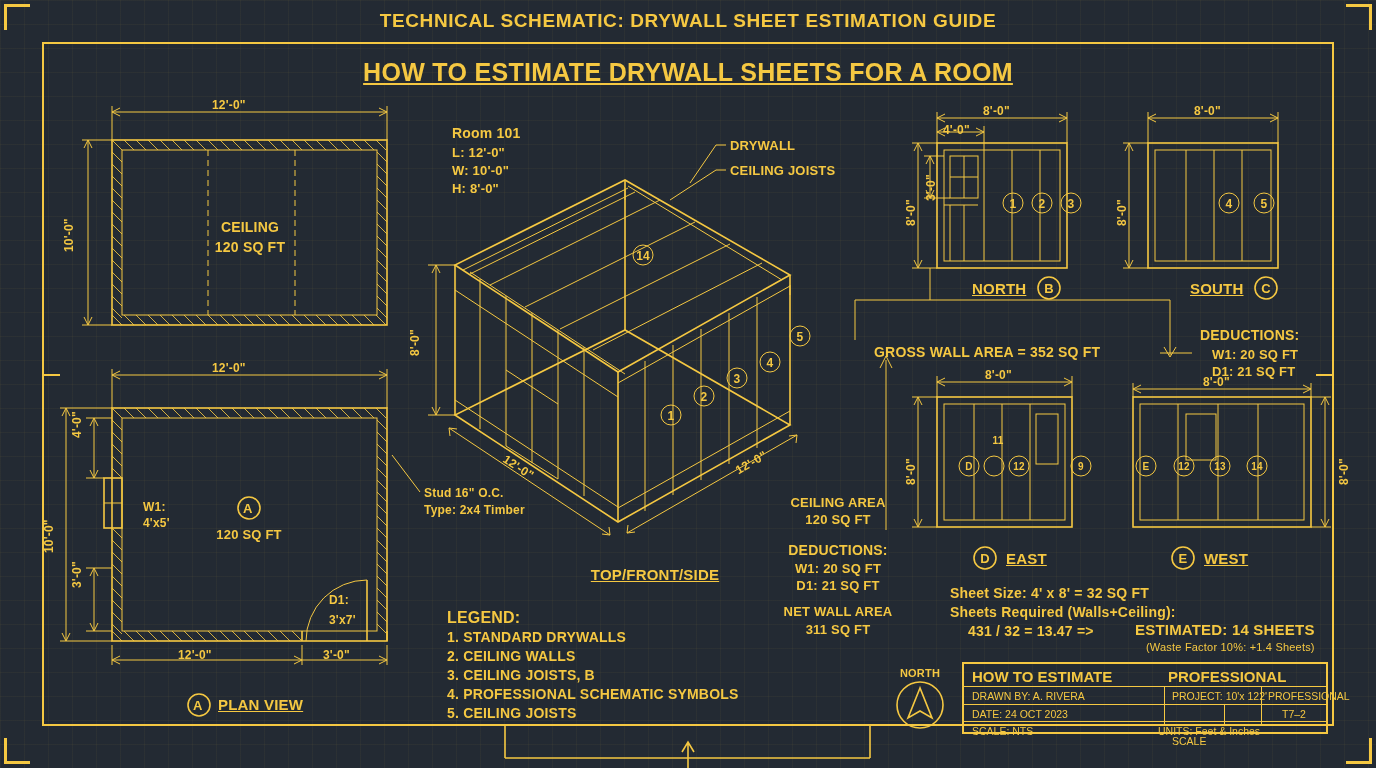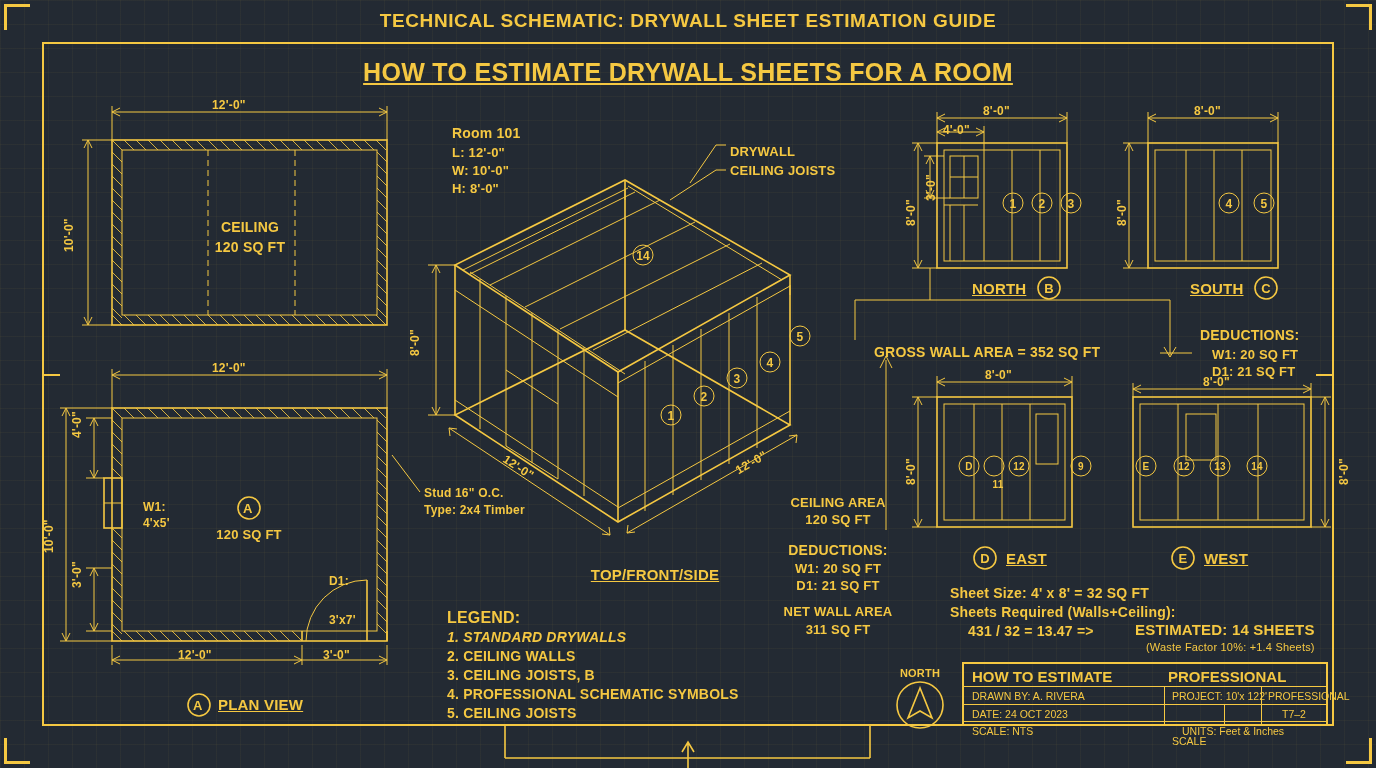--- a/index.html
+++ b/index.html
@@ -264,32 +264,32 @@
   <div class="abs lbl bold" style="left:212px; top:361px;">12'-0"</div>
   <div class="abs lbl bold" style="left:42px; top:553px; transform:rotate(-90deg); transform-origin:left top;">10'-0"</div>
   <div class="abs lbl bold" style="left:70px; top:438px; transform:rotate(-90deg); transform-origin:left top;">4'-0"</div>
   <div class="abs lbl bold" style="left:70px; top:588px; transform:rotate(-90deg); transform-origin:left top;">3'-0"</div>
   <div class="abs lbl bold" style="left:178px; top:648px;">12'-0"</div>
   <div class="abs lbl bold" style="left:323px; top:648px;">3'-0"</div>
   <div class="abs lbl bold" style="left:243px; top:501px; font-size:13px;">A</div>
   <div class="abs lbl bold ctr" style="left:199px; top:527px; width:100px; font-size:13px;">120 SQ FT</div>
   <div class="abs lbl bold" style="left:143px; top:500px;">W1:</div>
   <div class="abs lbl bold" style="left:143px; top:516px;">4'x5'</div>
-  <div class="abs lbl bold" style="left:329px; top:574px;">D1:</div>
+  <div class="abs lbl bold" style="left:329px; top:593px;">D1:</div>
   <div class="abs lbl bold" style="left:329px; top:613px;">3'x7'</div>
   <div class="abs lbl bold" style="left:193px; top:698px; font-size:13px;">A</div>
   <div class="abs lbl bold ul" style="left:218px; top:696px; font-size:15px;">PLAN VIEW</div>
   <div class="abs lbl bold" style="left:424px; top:486px;">Stud 16" O.C.</div>
   <div class="abs lbl bold" style="left:424px; top:503px;">Type: 2x4 Timber</div>
 
   <div class="abs lbl bold" style="left:452px; top:125px; font-size:14px;">Room 101</div>
   <div class="abs lbl bold" style="left:452px; top:145px; font-size:13px;">L: 12'-0"</div>
   <div class="abs lbl bold" style="left:452px; top:163px; font-size:13px;">W: 10'-0"</div>
   <div class="abs lbl bold" style="left:452px; top:181px; font-size:13px;">H: 8'-0"</div>
-  <div class="abs lbl bold" style="left:730px; top:144px; font-size:13px;">DRYWALL</div>
+  <div class="abs lbl bold" style="left:730px; top:138px; font-size:13px;">DRYWALL</div>
   <div class="abs lbl bold" style="left:730px; top:163px; font-size:13px;">CEILING JOISTS</div>
   <div class="abs lbl bold" style="left:408px; top:356px; transform:rotate(-90deg); transform-origin:left top;">8'-0"</div>
   <div class="abs lbl bold" style="left:508px; top:452px; transform:rotate(33deg); transform-origin:left top;">12'-0"</div>
   <div class="abs lbl bold" style="left:733px; top:465px; transform:rotate(-30deg); transform-origin:left top;">12'-0"</div>
   <div class="abs lbl bold ul ctr" style="left:560px; top:566px; width:190px; font-size:15px;">TOP/FRONT/SIDE</div>
 
   <div class="abs lbl bold ctr" style="left:633px; top:249px; width:20px;">14</div>
   <div class="abs lbl bold ctr" style="left:790px; top:330px; width:20px;">5</div>
   <div class="abs lbl bold ctr" style="left:760px; top:356px; width:20px;">4</div>
   <div class="abs lbl bold ctr" style="left:727px; top:372px; width:20px;">3</div>
@@ -309,21 +309,21 @@
   <div class="abs lbl bold" style="left:1194px; top:104px;">8'-0"</div>
   <div class="abs lbl bold" style="left:1115px; top:226px; transform:rotate(-90deg); transform-origin:left top;">8'-0"</div>
   <div class="abs lbl bold ctr" style="left:1219px; top:197px; width:20px;">4</div>
   <div class="abs lbl bold ctr" style="left:1254px; top:197px; width:20px;">5</div>
   <div class="abs lbl bold ul" style="left:1190px; top:280px; font-size:15px;">SOUTH</div>
   <div class="abs lbl bold ctr" style="left:1256px; top:281px; width:20px; font-size:13px;">C</div>
 
   <div class="abs lbl bold" style="left:985px; top:368px;">8'-0"</div>
   <div class="abs lbl bold" style="left:904px; top:485px; transform:rotate(-90deg); transform-origin:left top;">8'-0"</div>
   <div class="abs lbl bold ctr bub" style="left:959px; top:461px; width:20px;">D</div>
-  <div class="abs lbl bold ctr bub" style="left:984px; top:479px; width:28px;">11</div>
+  <div class="abs lbl bold ctr bub" style="left:984px; top:435px; width:28px;">11</div>
   <div class="abs lbl bold ctr bub" style="left:1009px; top:461px; width:20px;">12</div>
   <div class="abs lbl bold ctr bub" style="left:1071px; top:461px; width:20px;">9</div>
   <div class="abs lbl bold ctr" style="left:975px; top:551px; width:20px; font-size:13px;">D</div>
   <div class="abs lbl bold ul" style="left:1006px; top:550px; font-size:15px;">EAST</div>
 
   <div class="abs lbl bold" style="left:1203px; top:375px;">8'-0"</div>
   <div class="abs lbl bold" style="left:1337px; top:485px; transform:rotate(-90deg); transform-origin:left top;">8'-0"</div>
   <div class="abs lbl bold ctr bub" style="left:1136px; top:461px; width:20px;">E</div>
   <div class="abs lbl bold ctr bub" style="left:1174px; top:461px; width:20px;">12</div>
   <div class="abs lbl bold ctr bub" style="left:1210px; top:461px; width:20px;">13</div>
@@ -344,40 +344,40 @@
   <div class="abs lbl bold ctr" style="left:768px; top:604px; width:140px; font-size:13px;">NET WALL AREA</div>
   <div class="abs lbl bold ctr" style="left:768px; top:622px; width:140px; font-size:13px;">311 SQ FT</div>
 
   <div class="abs lbl bold" style="left:950px; top:585px; font-size:14px;">Sheet Size: 4' x 8' = 32 SQ FT</div>
   <div class="abs lbl bold" style="left:950px; top:604px; font-size:14px;">Sheets Required (Walls+Ceiling):</div>
   <div class="abs lbl bold" style="left:968px; top:623px; font-size:14px;">431 / 32 = 13.47 =&gt;</div>
   <div class="abs lbl bold" style="left:1135px; top:621px; font-size:15px;">ESTIMATED: 14 SHEETS</div>
   <div class="abs lbl" style="left:1146px; top:641px; font-size:11px;">(Waste Factor 10%: +1.4 Sheets)</div>
 
   <div class="abs lbl bold" style="left:447px; top:608px; font-size:16px;">LEGEND:</div>
-  <div class="abs lbl bold" style="left:447px; top:629px; font-size:14px;font-style:italic;">1. STANDARD DRYWALLS</div>
+  <div class="abs lbl bold" style="left:447px; top:629px; font-size:14px;">1. STANDARD DRYWALLS</div>
   <div class="abs lbl bold" style="left:447px; top:648px; font-size:14px;">2. CEILING WALLS</div>
   <div class="abs lbl bold" style="left:447px; top:667px; font-size:14px;">3. CEILING JOISTS, B</div>
   <div class="abs lbl bold" style="left:447px; top:686px; font-size:14px;">4. PROFESSIONAL SCHEMATIC SYMBOLS</div>
   <div class="abs lbl bold" style="left:447px; top:705px; font-size:14px;">5. CEILING JOISTS</div>
 
   <div class="abs lbl bold ctr" style="left:895px; top:667px; width:50px; font-size:11px;">NORTH</div>
 
-  <div class="tb" style="left:962px; top:662px; width:366px; height:64px;text-decoration:underline;">
+  <div class="tb" style="left:962px; top:662px; width:366px; height:72px;text-decoration:underline;">
     <div class="tb-cell bold" style="left:4px; top:2px; font-size:15px;">HOW TO ESTIMATE</div>
     <div class="tb-cell bold" style="left:200px; top:2px; font-size:15px;">PROFESSIONAL</div>
     <div class="tb-row" style="left:0; top:22px; width:362px;"></div>
     <div class="tb-row" style="left:0; top:40px; width:362px;"></div>
     <div class="tb-row" style="left:0; top:57px; width:362px;"></div>
     <div class="vdiv" style="left:200px; top:22px; height:38px;"></div>
     <div class="vdiv" style="left:260px; top:40px; height:20px;"></div>
     <div class="vdiv" style="left:297px; top:22px; height:38px;"></div>
     <div class="tb-cell" style="left:4px; top:24px;">DRAWN BY: A. RIVERA</div>
     <div class="tb-cell" style="left:204px; top:24px;">PROJECT: 10'x 122'</div>
     <div class="tb-cell" style="left:4px; top:42px;">DATE:  24 OCT 2023</div>
     <div class="tb-cell" style="left:204px; top:42px;margin-top:27px;">SCALE</div>
     <div class="tb-cell" style="left:300px; top:24px;">PROFESSIONAL</div>
     <div class="tb-cell" style="left:4px; top:59px;">SCALE: NTS</div>
-    <div class="tb-cell" style="left:214px; top:59px;">UNITS: Feet &amp; Inches</div>
+    <div class="tb-cell" style="left:190px; top:59px;">UNITS: Feet &amp; Inches</div>
     <div class="tb-cell ctr" style="left:300px; top:42px; width:60px;">T7–2</div>
   </div>
 
 </div>
 
 </body></html>

